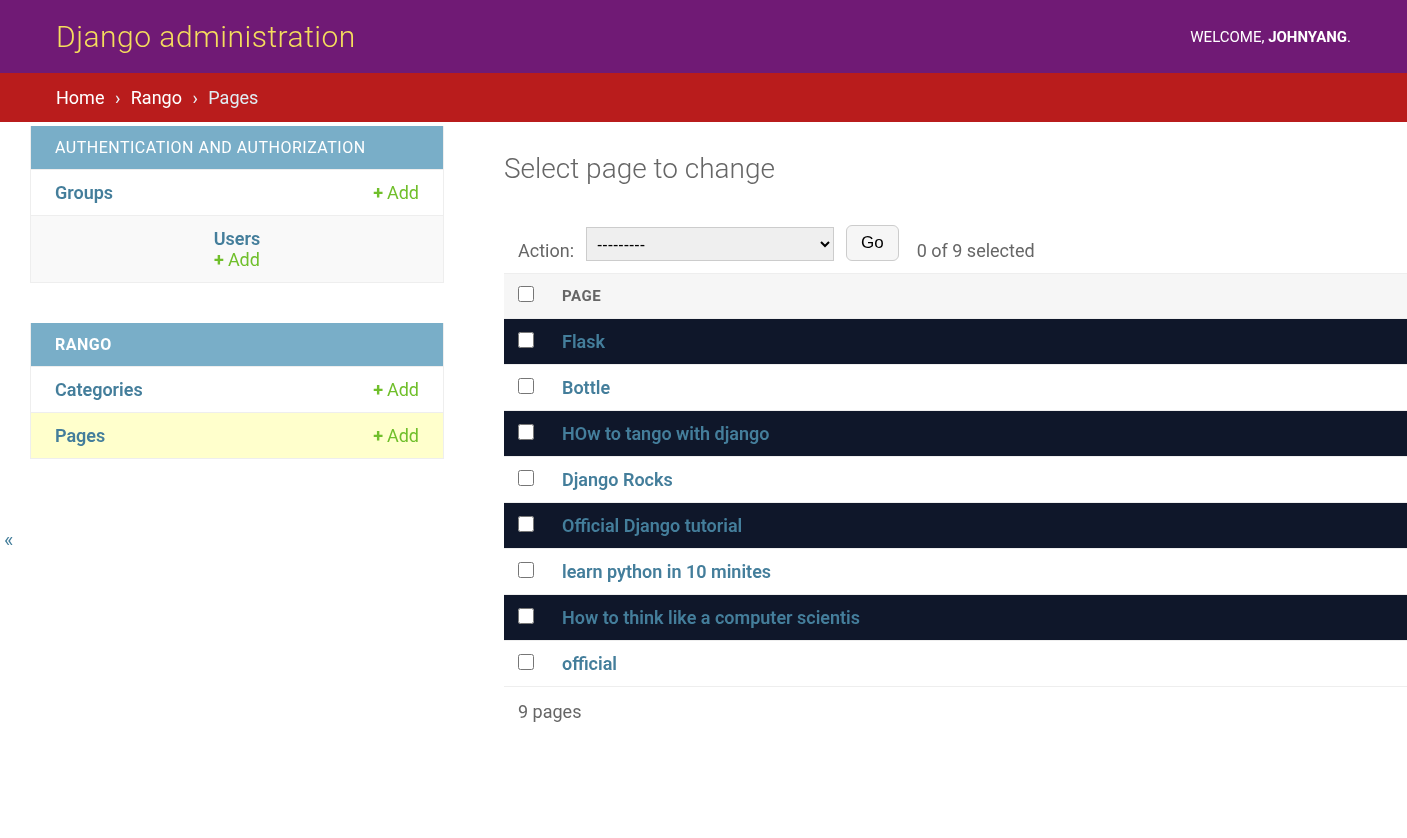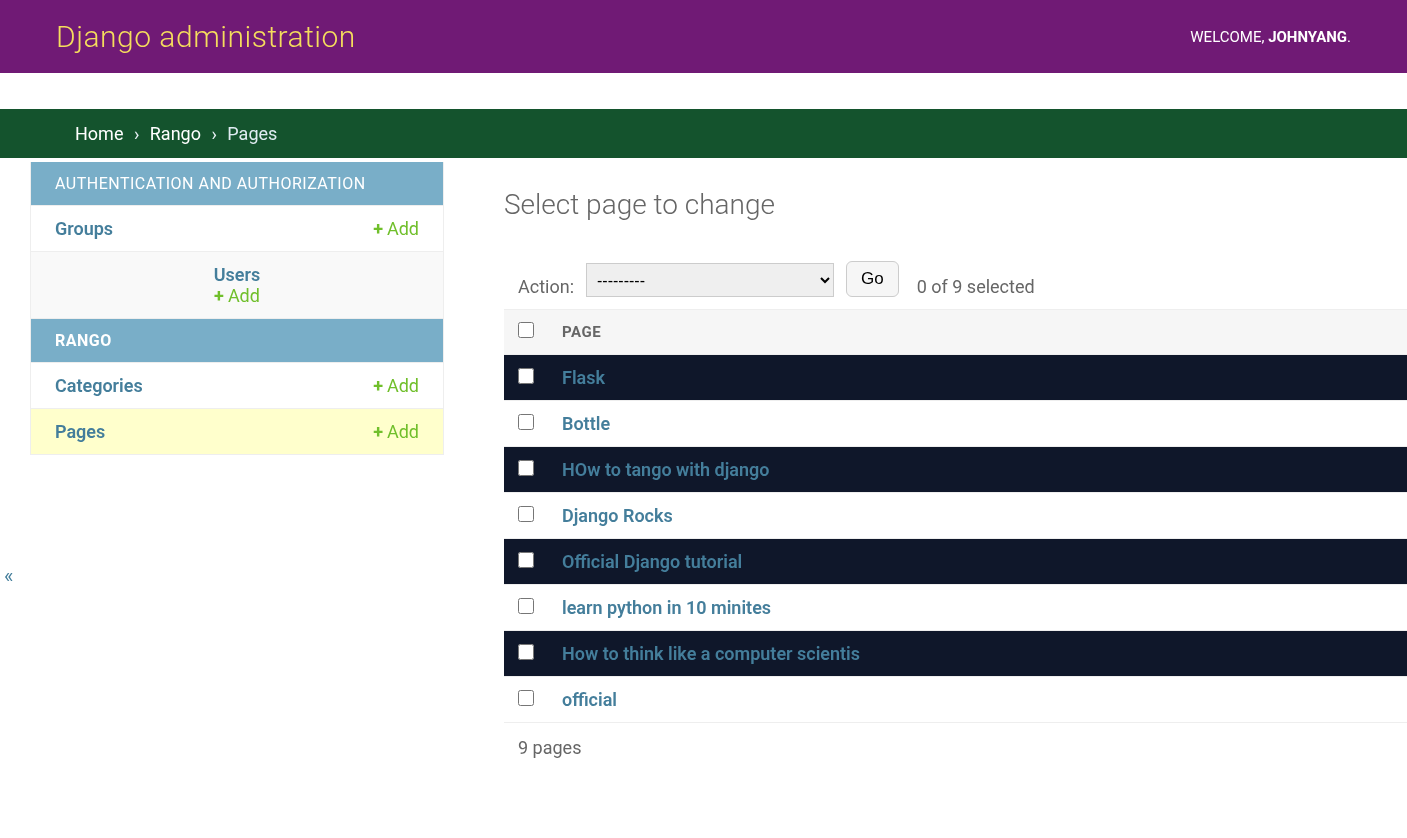--- a/index.html
+++ b/index.html
@@ -22,25 +22,24 @@
   letter-spacing: 0.5px;
 }
 .header-user {
   color: #fff;
   font-size: 15px;
   white-space: nowrap;
 }
 .header-user .uname { font-weight: 700; }
 
 .breadcrumbs {
-  background: #14532d;
+  background: #b91c1c;
   color: #c4dce8;
-  padding: 14px 75px;
+  padding: 14px 56px;
   font-size: 18px;
-  margin-top: 36px;
 }
 .breadcrumbs a { color: #fff; }
 .breadcrumbs .sep { margin: 0 6px; color: #e8f0f5; }
 .breadcrumbs .current { color: #e0ecf2; }
 
 .container { display: flex; }
 
 .sidebar {
   width: 444px;
   padding-left: 30px;
@@ -51,20 +50,21 @@
 .toggle-sidebar {
   position: absolute;
   left: 4px;
   top: 406px;
   color: #447e9b;
   font-size: 20px;
   cursor: pointer;
 }
 
 .module {
+  margin-bottom: 40px;
   border: 1px solid #eee;
   border-top: none;
 }
 .module-caption {
   background: #79aec8;
   color: #fff;
   font-size: 16px;
   font-weight: 400;
   letter-spacing: 0.5px;
   padding: 12px 24px;

